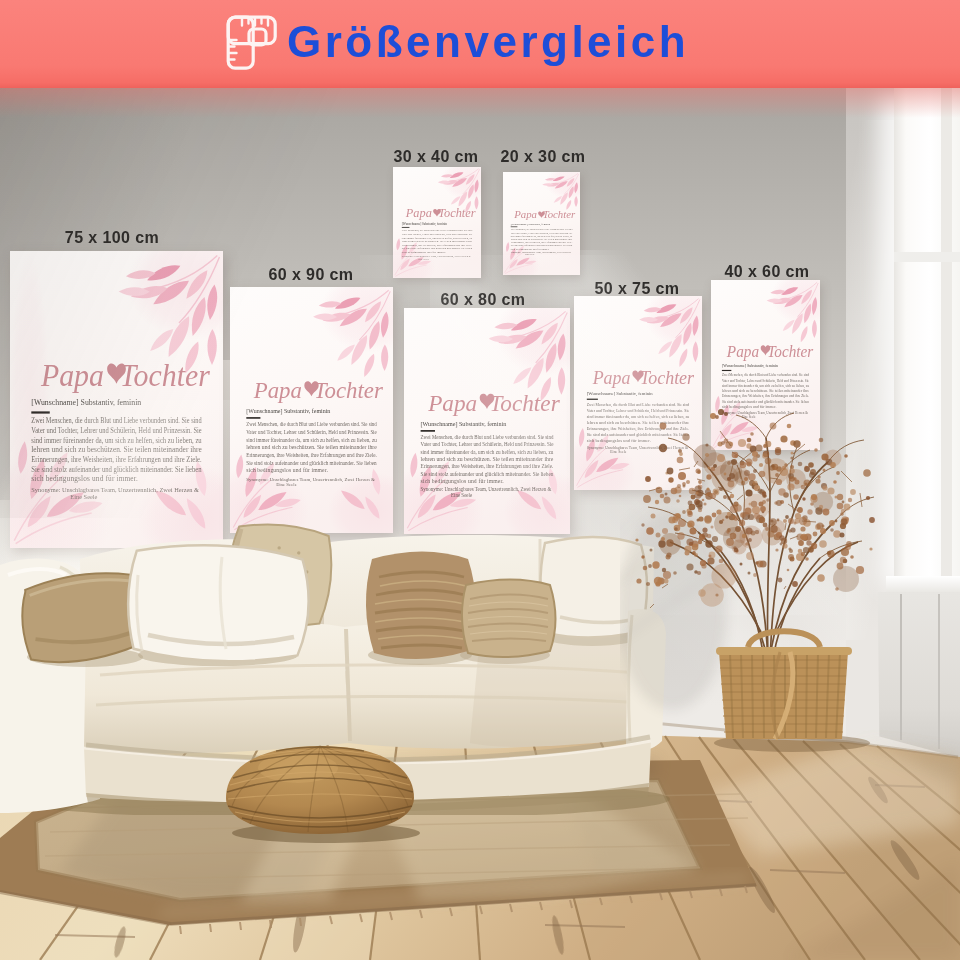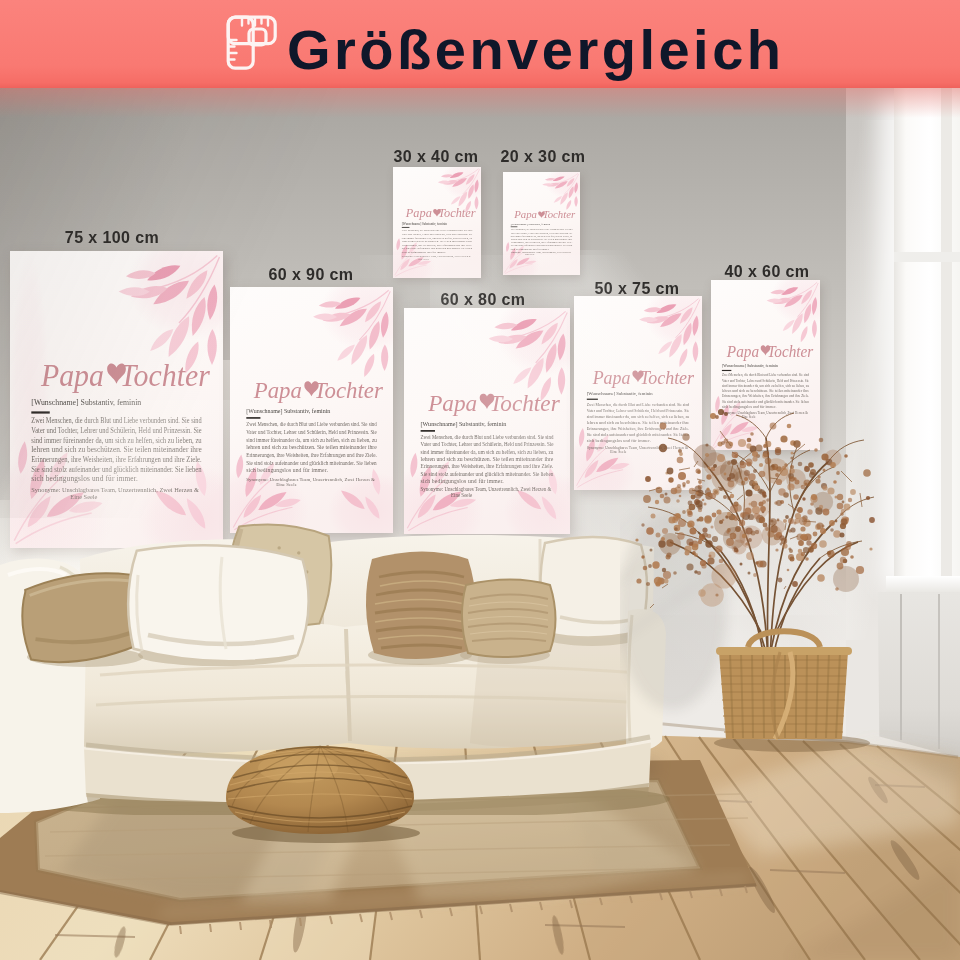--- a/index.html
+++ b/index.html
@@ -44,21 +44,21 @@
 <div class="abs" style="left:0;top:88px;width:960px;height:30px;background:linear-gradient(180deg,rgba(228,128,122,.55),rgba(228,128,122,0));"></div>
 
 <svg class="abs" style="left:226px;top:15px;" width="52" height="56" viewBox="0 0 52 56">
   <rect x="2.2" y="2.2" width="25" height="51" rx="7" fill="none" stroke="#fdf3f2" stroke-width="3.2"></rect>
   <rect x="2.2" y="2.2" width="47" height="26.5" rx="7" fill="none" stroke="#fdf3f2" stroke-width="3.2"></rect>
   <rect x="23" y="14" width="17" height="16" rx="4.5" fill="none" stroke="#fdf3f2" stroke-width="3.2"></rect>
   <path d="M16,3.5 v7 M22.5,3.5 v5 M29,3.5 v7 M35.5,3.5 v5 M42,3.5 v7" stroke="#fdf3f2" stroke-width="2.4" stroke-linecap="round"></path>
   <path d="M3.5,25 h7 M3.5,31.5 h5 M3.5,38 h7 M3.5,44.5 h5" stroke="#fdf3f2" stroke-width="2.4" stroke-linecap="round"></path>
 </svg>
 
-<div class="abs" style="left:287px;top:17px;font-size:56px;font-weight:700;color:#0f172a;letter-spacing:3.5px;">Größenvergleich</div>
+<div class="abs" style="left:287px;top:17px;font-size:44px;font-weight:700;color:#1d4ed8;letter-spacing:3.5px;">Größenvergleich</div>
 
 <svg width="0" height="0" style="position:absolute">
   <defs>
     <linearGradient id="pbg" x1="0" y1="0" x2="0.25" y2="1">
       <stop offset="0" stop-color="#fefcfb"></stop>
       <stop offset="0.55" stop-color="#fdf8f6"></stop>
       <stop offset="1" stop-color="#faf0ef"></stop>
     </linearGradient>
     <radialGradient id="pw">
       <stop offset="0" stop-color="#f5c8d3" stop-opacity=".28"></stop>

